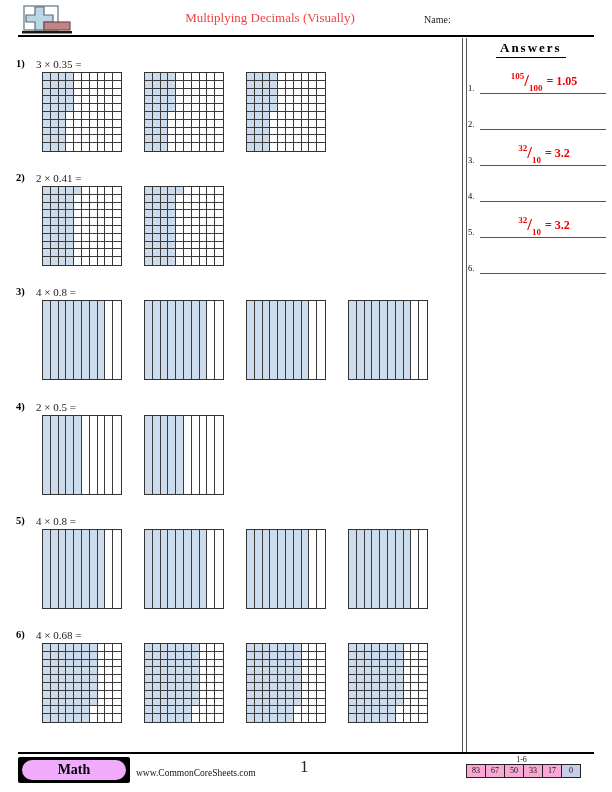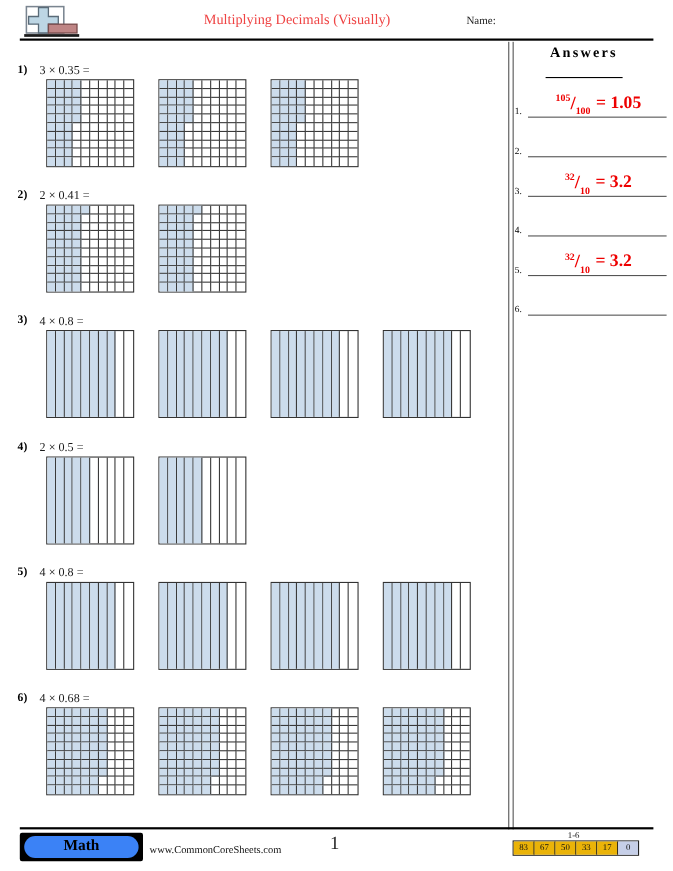--- a/index.html
+++ b/index.html
@@ -89,21 +89,21 @@
   }
   .answers-heading {
     text-align: center;
     font-size: 13px;
     font-weight: bold;
     letter-spacing: 2px;
     color: #000;
     border-bottom: 1.5px solid #000;
     display: inline-block;
     margin-left: 28px;
-    padding: 2px 4px 14px 4px;
+    padding: 2px 4px 1px 4px;
   }
   .answer-row {
     position: relative;
     height: 33px;
     margin-top: 3px;
   }
   .answer-num {
     position: absolute;
     left: 0; bottom: 1px;
     font-size: 8.5px;
@@ -142,21 +142,21 @@
     position: relative;
     top: 1px;
   }
   .frac .den {
     font-size: 9px;
     vertical-align: sub;
     position: relative;
     top: 2px;
   }
   .eqv {
-    font-size: 16px;
+    font-size: 12px;
     margin-left: 1px;
   }
 
   
   .problems {
     position: absolute;
     left: 0; top: 58px;
     width: 462px;
   }
   .problem {
@@ -223,21 +223,21 @@
     position: absolute;
     left: 18px; top: 757px;
     width: 112px; height: 26px;
     background: #000;
     border-radius: 2px;
   }
   .math-badge-inner {
     position: absolute;
     left: 4px; top: 3px;
     width: 104px; height: 20px;
-    background: #3b82f6;
+    background: #f0abfc;
     border-radius: 10px;
     text-align: center;
     font-size: 14px;
     font-weight: bold;
     line-height: 20px;
     color: #000;
     font-family: "Liberation Serif", serif;
   }
   .site-url {
     position: absolute;
@@ -269,21 +269,21 @@
     border: 1px solid #222;
   }
   .score-box {
     width: 18px;
     height: 12px;
     line-height: 12px;
     text-align: center;
     font-size: 8px;
     border-right: 1px solid #222;
     color: #111;
-    background: #eab308;
+    background: #f9a8d4;
   }
   .score-box:last-child {
     border-right: none;
     background: #c6cfe8;
   }
 </style>
 </head>
 <body>
 
 <div class="page">

